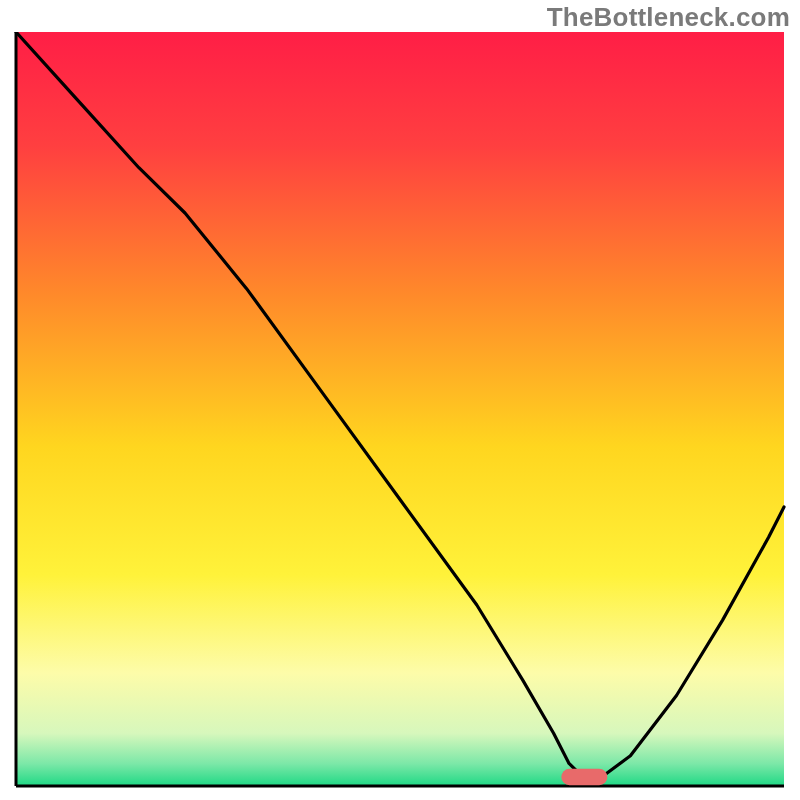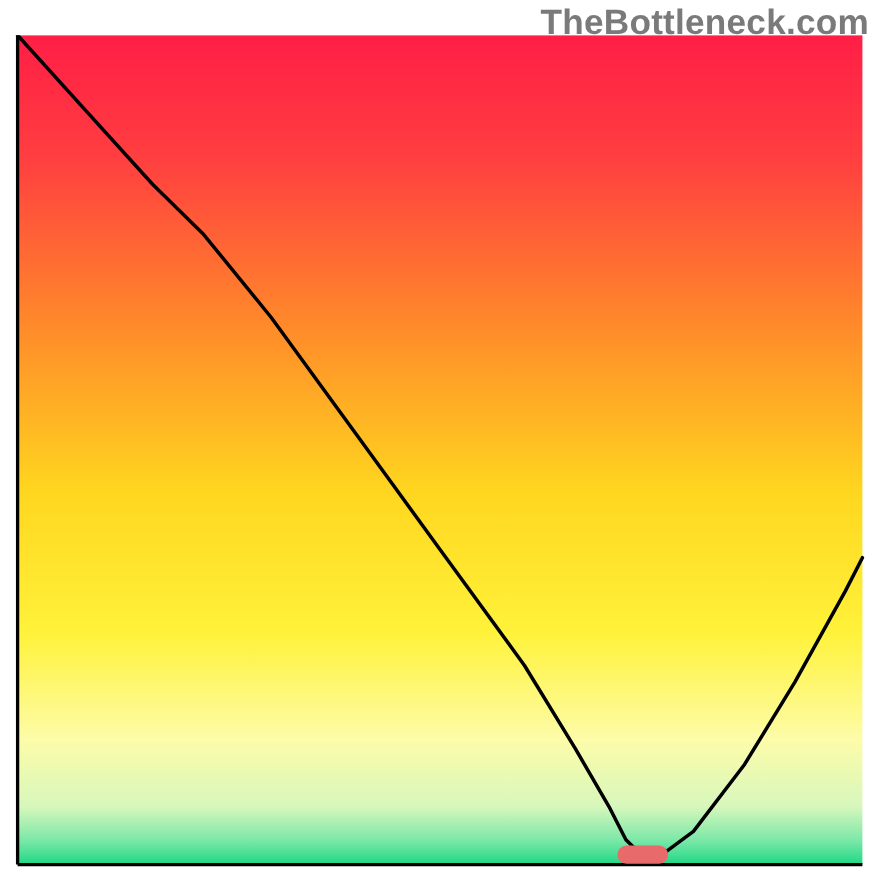--- a/index.html
+++ b/index.html
@@ -7,21 +7,21 @@
     width: 800px;
     height: 800px;
     background: #ffffff;
     font-family: Arial, Helvetica, sans-serif;
     position: relative;
   }
   .watermark {
     position: absolute;
     top: 2px;
     right: 10px;
-    font-size: 32px;
+    font-size: 26px;
     font-weight: 600;
     color: #7a7a7a;
     letter-spacing: 0.2px;
   }
   .plot-wrap {
     position: absolute;
     left: 10px;
     top: 32px;
     width: 780px;
     height: 760px;

